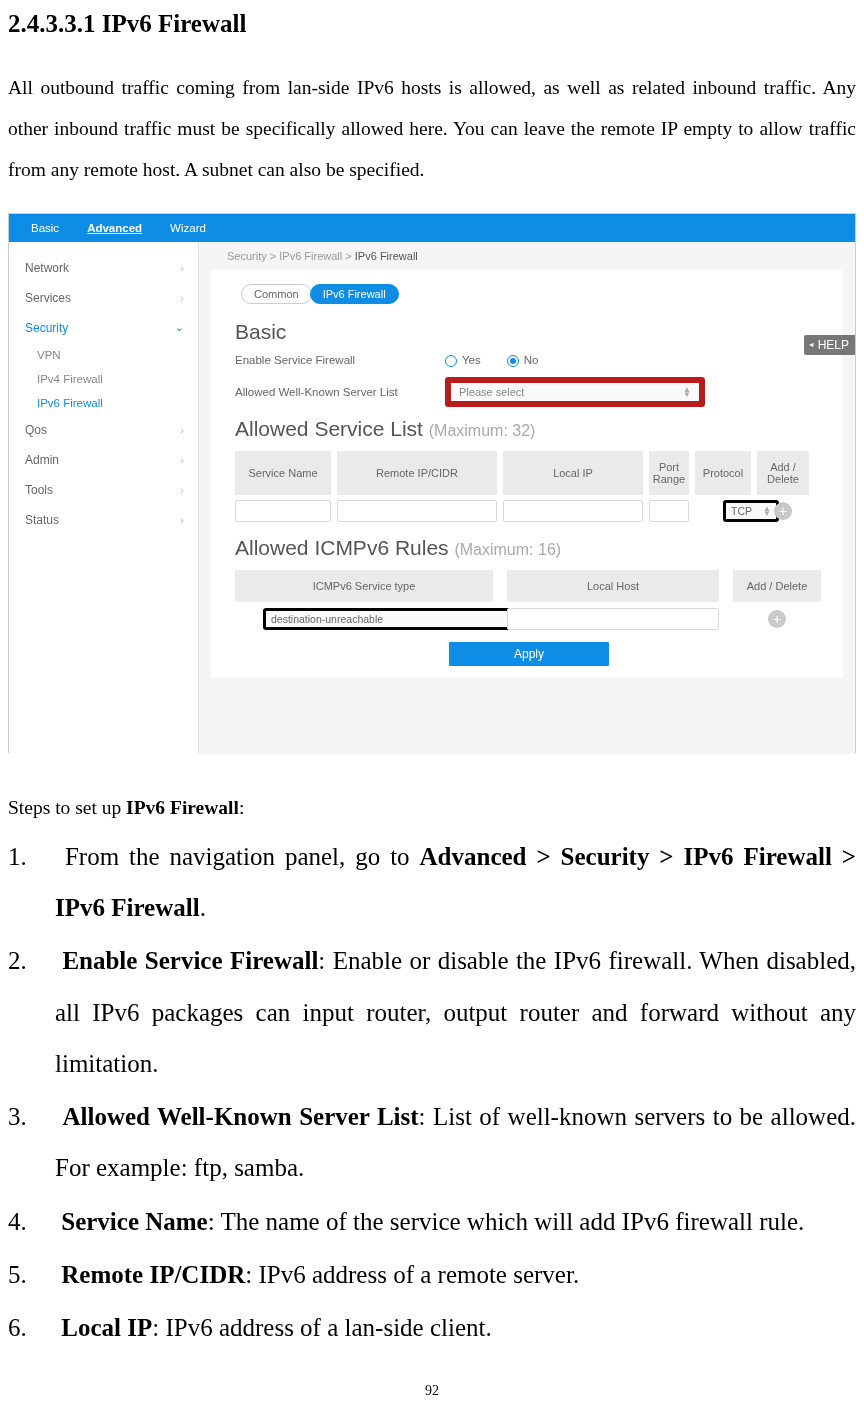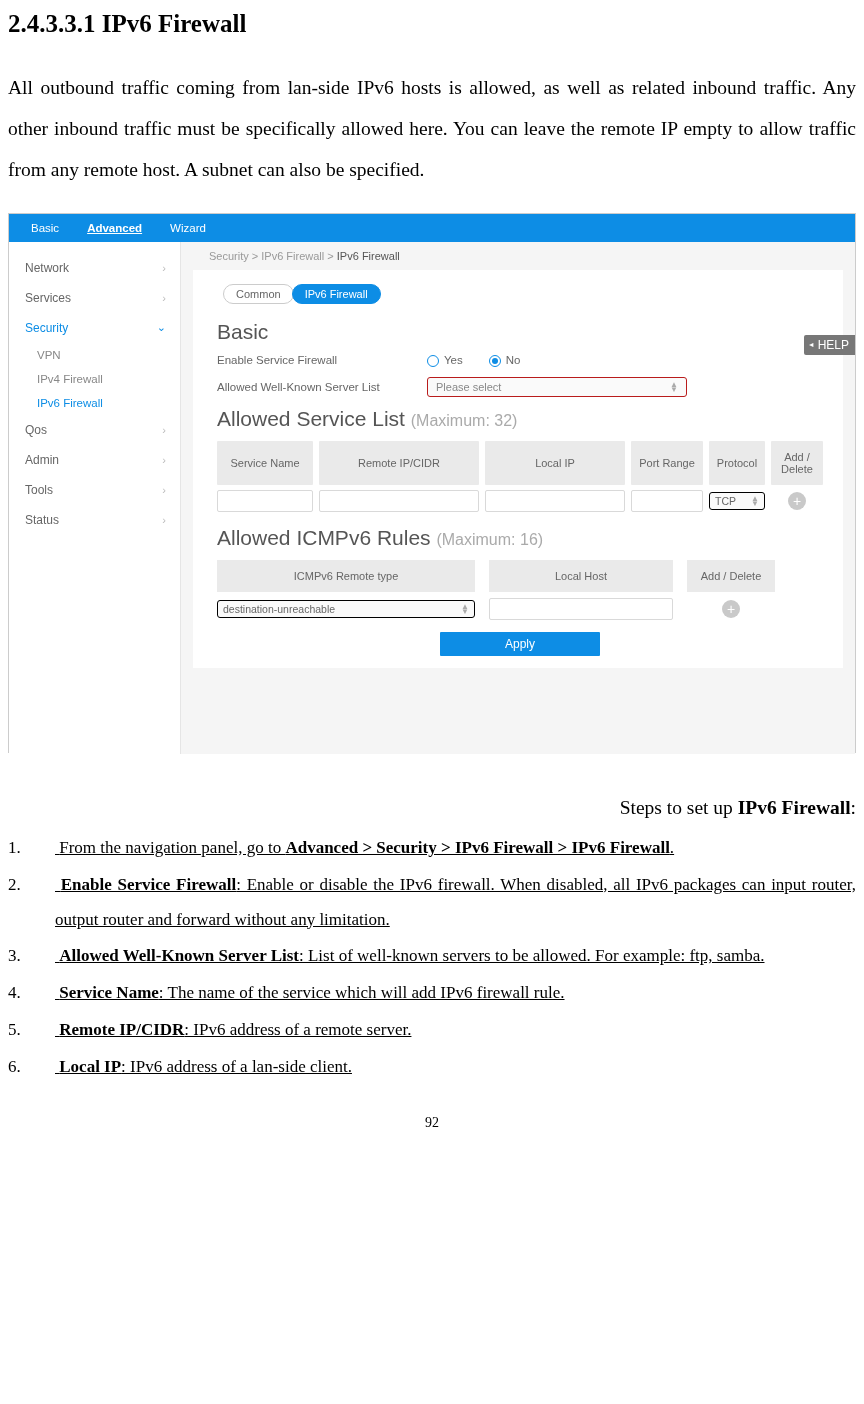--- a/index.html
+++ b/index.html
@@ -131,37 +131,38 @@
     .radio {
       width: 12px; height: 12px; border: 1px solid #0d8de5;
       border-radius: 50%; display: inline-block; margin-right: 5px;
       vertical-align: middle; position: relative;
     }
     .radio.checked::after {
       content: ''; position: absolute; width: 6px; height: 6px;
       background: #0d8de5; border-radius: 50%; left: 2px; top: 2px;
     }
     .select-box {
-      border: 1px solid #b91c1c;
+      border: 6px solid #b91c1c;
       border-radius: 3px;
       padding: 3px 8px;
       font-size: 11px;
       color: #888;
       width: 260px;
       display: flex;
       justify-content: space-between;
       align-items: center;
       background: #fafafa;
       gap: 26px;
     }
     .select-tiny {
-      border: 1px solid #000000; border-radius: 3px; padding: 2px 5px;
+      border: 3px solid #000000; border-radius: 3px; padding: 2px 5px;
       font-size: 10.5px; color: #666; display: flex;
       justify-content: space-between; align-items: center; background:#fafafa;
       width: 100%;
+      margin-left: 28px;
     }
     .updown { font-size: 8px; color: #aaa; line-height: 5px; }
     .rules-table {
       display: flex;
       font-size: 11px;
       color: #666;
       gap: 6px;
       margin-bottom: 5px;
     }
     .rules-head {
@@ -174,71 +175,69 @@
     .rules-cell {
       background: #fff;
       border: 1px solid #d9d9d9;
       border-radius: 2px;
       height: 22px;
       padding: 2px 4px;
     }
     .col-sname { width: 96px; }
     .col-rip   { width: 160px; }
     .col-lip   { width: 140px; }
-    .col-port  { width: 72px; }
+    .col-port  { width: 40px; }
     .col-proto { width: 56px; }
     .col-add   { width: 52px; }
     .rules-body { display: flex; gap: 6px; margin-bottom: 14px; align-items:center;}
     .plus-btn {
       width: 18px; height: 18px; border-radius: 50%;
       background: #c9c9c9; color: #fff; font-size: 14px;
       display: flex; align-items: center; justify-content: center;
       margin: 0 auto;
     }
     .icmp-row { display: flex; gap: 14px; margin-bottom: 6px; font-size: 11px; color:#666;}
     .icmp-head {
       background: #eaeaea; padding: 10px 6px; text-align: center;
       flex: 0 0 auto; display:flex; align-items:center; justify-content:center;
     }
     .icmp-col1 { width: 258px; }
-    .icmp-col2 { width: 184px; }
+    .icmp-col2 { width: 212px; }
     .icmp-col3 { width: 88px; }
     .icmp-body { display: flex; gap: 14px; align-items:center; margin-bottom: 12px;}
     .apply-btn {
       width: 160px; background: #0d8de5; color: #fff;
       font-size: 12px; text-align: center; padding: 5px 0;
       margin: 0 auto; border-radius: 1px;
     }
     .help-tag {
       position: absolute; right: 0; top: 93px;
       background: #777; color: #fff; font-size: 12px;
       padding: 3px 6px 3px 4px; border-radius: 2px 0 0 2px;
       display: flex; align-items: center; gap: 3px;
     }
     .help-tag::before{
       content:'◄'; font-size:7px;
     }
     .steps-heading {
       font-size: 19.5px;
       line-height: 2;
       margin-bottom: 4px;
-      text-align: right;
     }
     .steps-list {
       list-style: none;
       counter-reset: item;
     }
     .step-item {
-      font-size: 17px;
+      font-size: 25px;
       line-height: 2.05;
       text-align: justify;
       padding-left: 47px;
       text-indent: -47px;
       margin-bottom: 2px;
-      text-decoration: underline;
     }
     .step-item::before {
       counter-increment: item;
       content: counter(item) ".";
       display: inline-block;
       width: 25px;
       text-indent: 0;
       margin-right: 22px;
     }
     .bold { font-weight: bold; }
@@ -350,21 +349,21 @@
             <div class="plus-btn">
               <span>+</span>
             </div>
           </div>
         </div>
 
         <div class="section-title">
           <span>Allowed ICMPv6 Rules </span><span class="muted">(Maximum: 16)</span>
         </div>
         <div class="icmp-row">
-          <div class="icmp-head icmp-col1">ICMPv6 Remote type</div>
+          <div class="icmp-head icmp-col1">ICMPv6 Service type</div>
           <div class="icmp-head icmp-col2">Local Host</div>
           <div class="icmp-head icmp-col3">Add / Delete</div>
         </div>
         <div class="icmp-body">
           <div class="icmp-col1">
             <div class="select-tiny">
               <span>destination-unreachable</span>
               <span class="updown">▲<br>▼</span>
             </div>
           </div>

